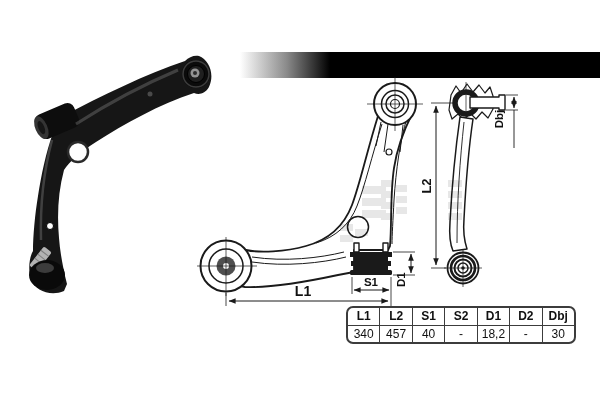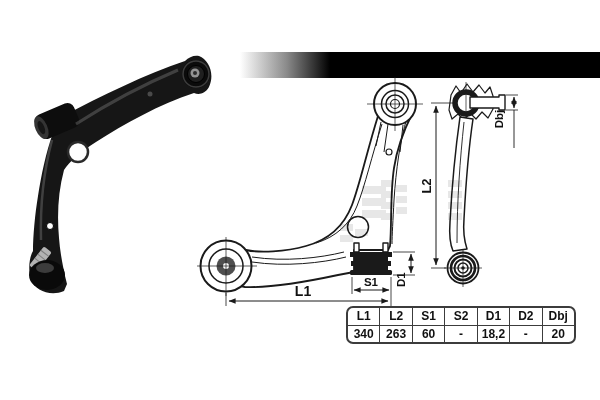--- a/index.html
+++ b/index.html
@@ -15,21 +15,21 @@
   
   #artwork{position:absolute;left:0;top:0;}
   svg text{font-family:"Liberation Sans",sans-serif;}
   .dim-label{font-weight:bold;fill:#111;}
   
   #spec-table{
     position:absolute;left:346px;top:306px;width:230px;height:38px;
     border:2px solid #3c3c3c;border-radius:7px;background:#fff;
     display:flex;flex-direction:column;box-sizing:border-box;
   }
-  .t-row{flex:1;display:flex;align-items:stretch;font-weight:bold;}
+  .t-row{flex:1;display:flex;align-items:stretch;}
   .t-row.header{border-bottom:1.5px solid #3c3c3c;font-weight:bold;}
   .t-cell{
     flex:1;display:flex;align-items:center;justify-content:center;
     font-size:12px;border-right:1.5px solid #3c3c3c;line-height:1;
   }
   .t-cell:last-child{border-right:none;}
 </style>
 </head>
 <body>
 
@@ -243,22 +243,22 @@
       <div class="t-cell">L1</div>
       <div class="t-cell">L2</div>
       <div class="t-cell">S1</div>
       <div class="t-cell">S2</div>
       <div class="t-cell">D1</div>
       <div class="t-cell">D2</div>
       <div class="t-cell">Dbj</div>
     </div>
     <div class="t-row">
       <div class="t-cell">340</div>
-      <div class="t-cell">263</div>
-      <div class="t-cell">60</div>
+      <div class="t-cell">457</div>
+      <div class="t-cell">40</div>
       <div class="t-cell">-</div>
       <div class="t-cell">18,2</div>
       <div class="t-cell">-</div>
-      <div class="t-cell">20</div>
+      <div class="t-cell">30</div>
     </div>
   </div>
 
 </div>
 
 </body></html>

